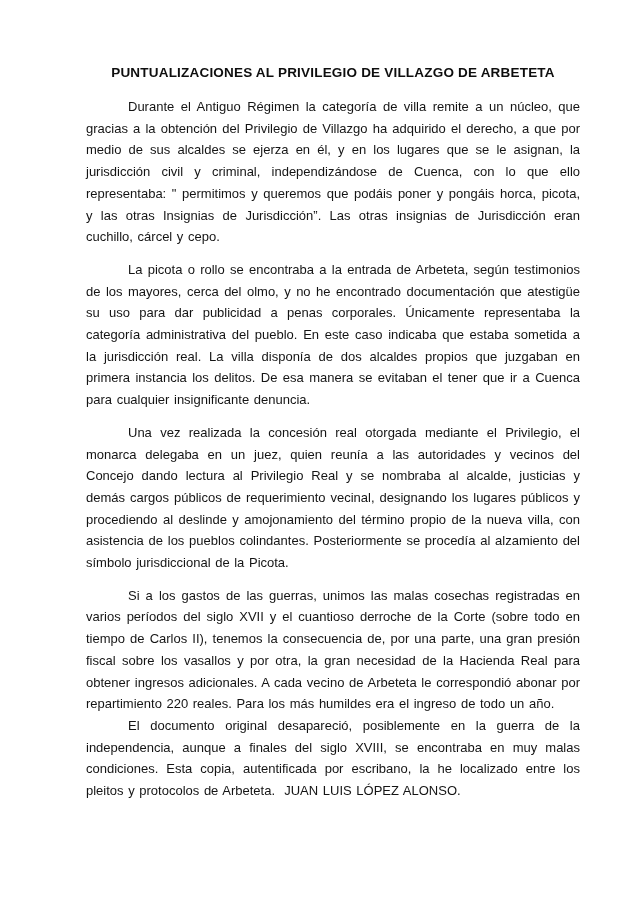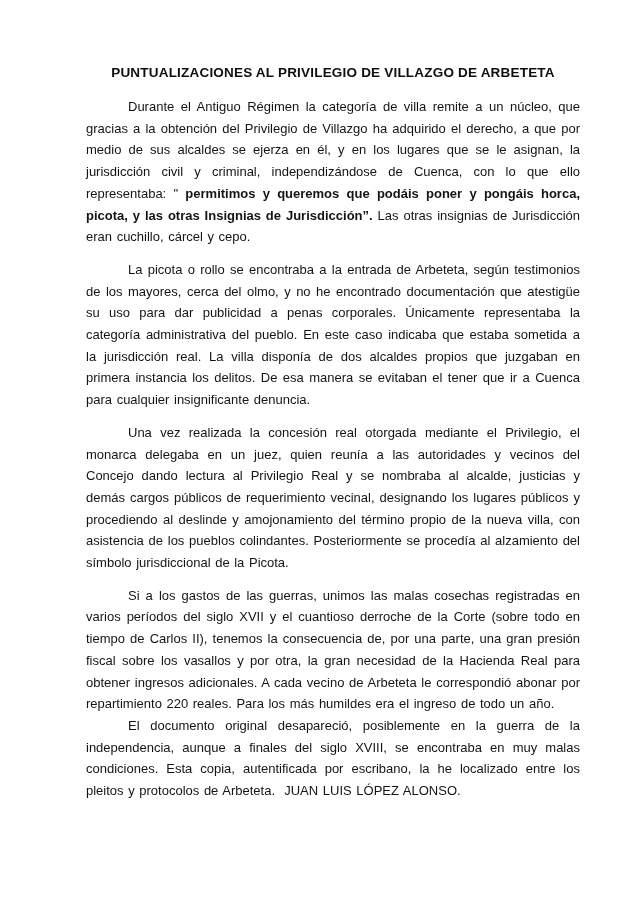--- a/index.html
+++ b/index.html
@@ -36,21 +36,21 @@
     text-align: justify;
     text-indent: 42px;
     margin: 0 0 11px 0;
     color: #141414;
     word-spacing: 1px;
   }
   .para.no-gap {
     margin-bottom: 0;
   }
   .para .bold {
-    font-weight: bold;
+    font-weight: normal;
   }
 </style>
 </head>
 <body>
 
 <div class="page">
   <div class="doc-title">PUNTUALIZACIONES AL PRIVILEGIO DE VILLAZGO DE ARBETETA</div>
   <div>
       <p class="para"><span>Durante el Antiguo Régimen la categoría de villa remite a un núcleo, que gracias a la obtención del Privilegio de Villazgo ha adquirido el derecho, a que por medio de sus alcaldes se ejerza en él, y en los lugares que se le asignan, la jurisdicción civil y criminal, independizándose de Cuenca, con lo que ello representaba: " </span><span class="bold">permitimos y queremos que podáis poner y pongáis horca, picota, y las otras Insignias de Jurisdicción”.</span><span> Las otras insignias de Jurisdicción eran cuchillo, cárcel y cepo.</span></p>
       <p class="para"><span>La picota o rollo se encontraba a la entrada de Arbeteta, según testimonios de los mayores, cerca del olmo, y no he encontrado documentación que atestigüe su uso para dar publicidad a penas corporales. Únicamente representaba la categoría administrativa del pueblo. En este caso indicaba que estaba sometida a la jurisdicción real. La villa disponía de dos alcaldes propios que juzgaban en primera instancia los delitos. De esa manera se evitaban el tener que ir a Cuenca para cualquier insignificante denuncia.</span></p>

